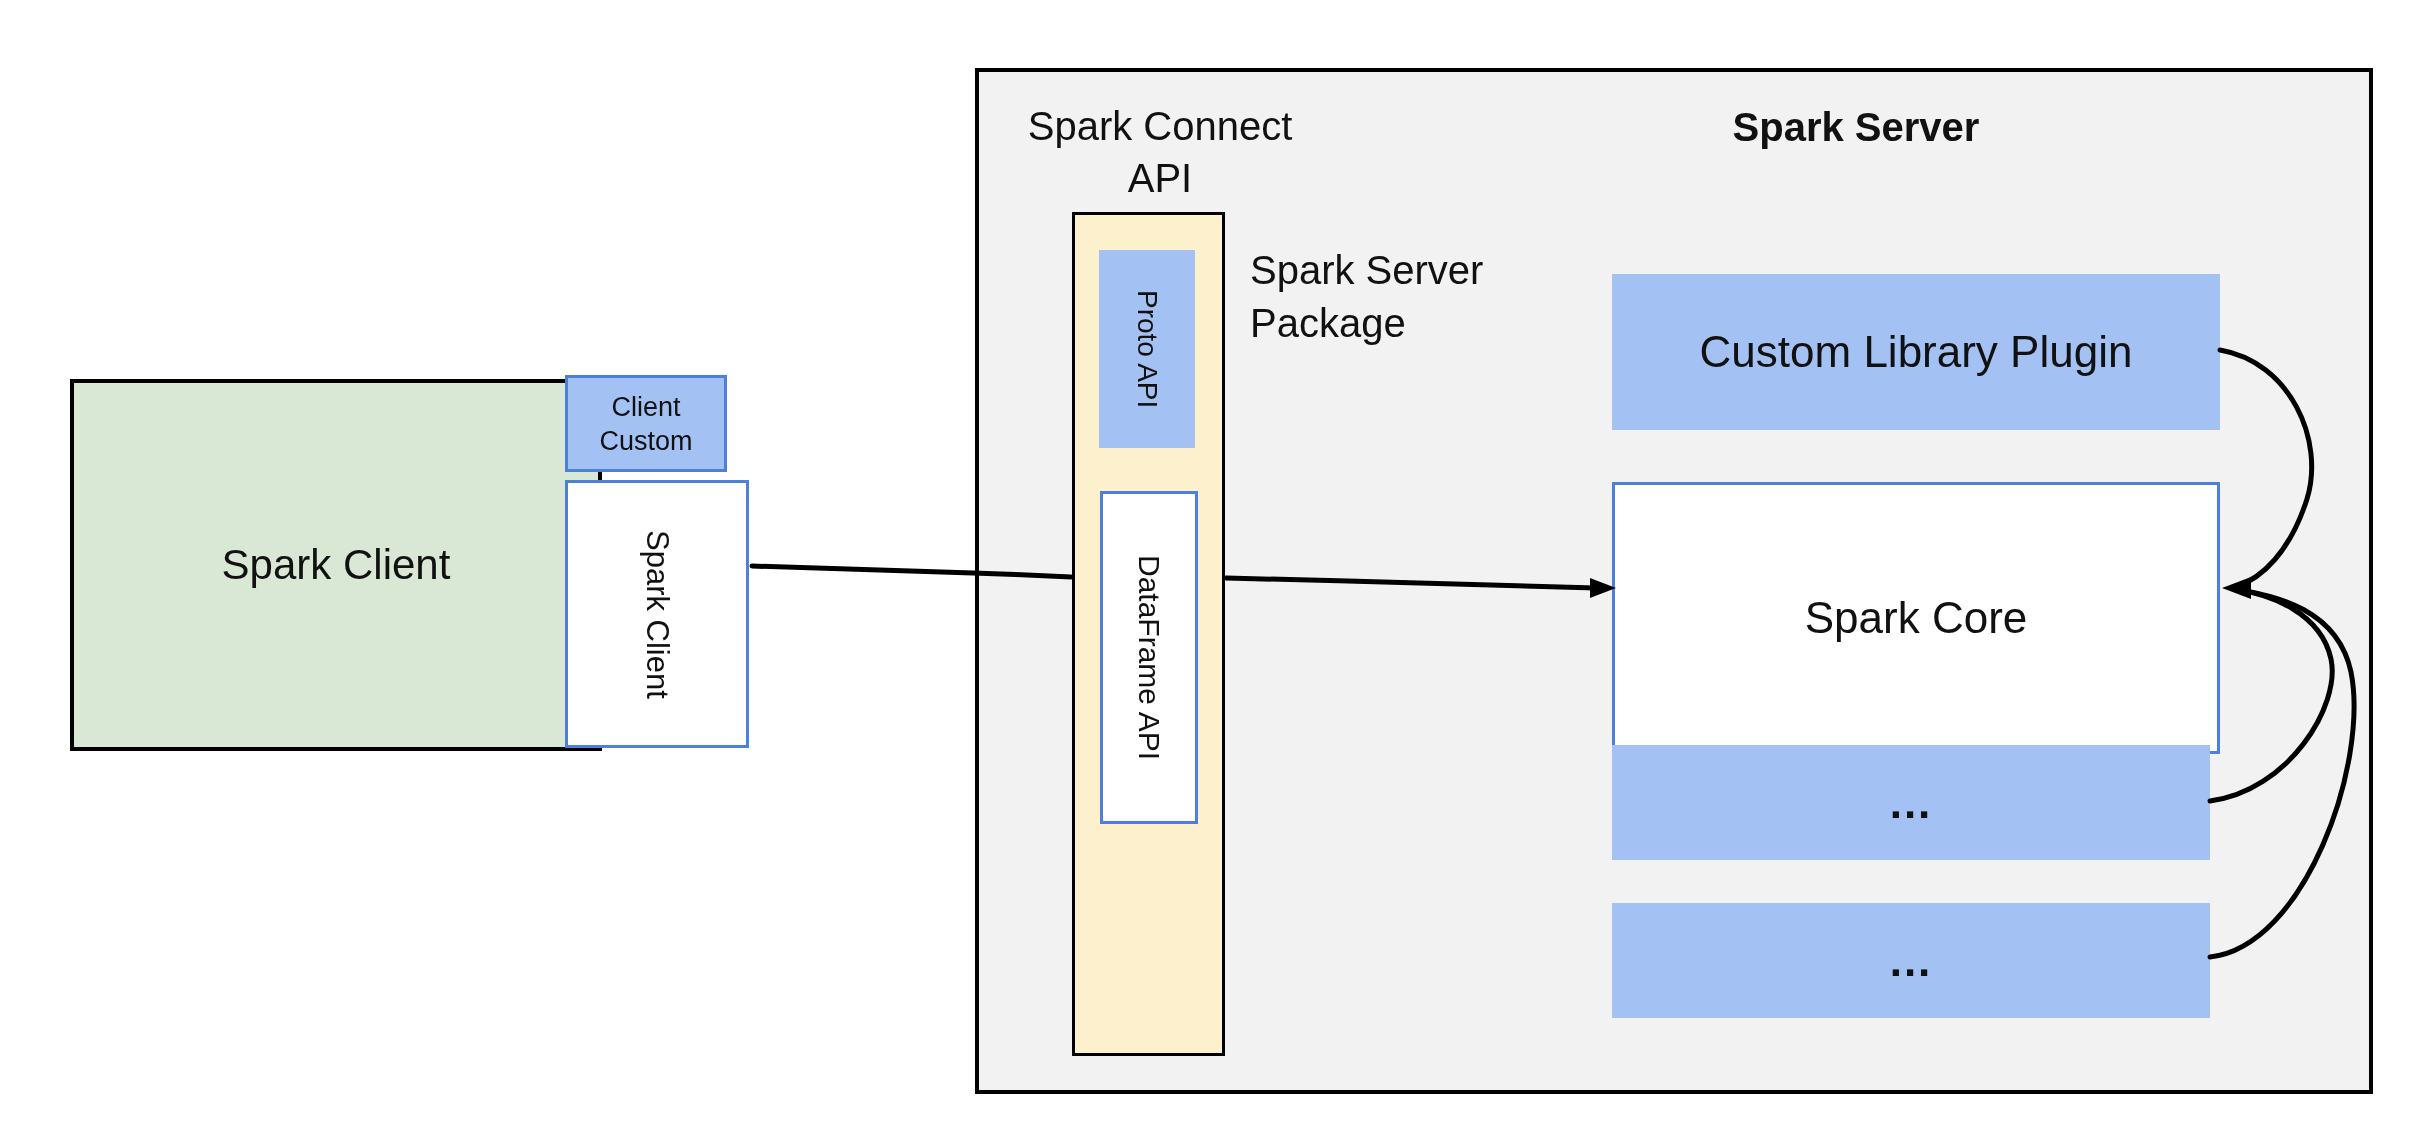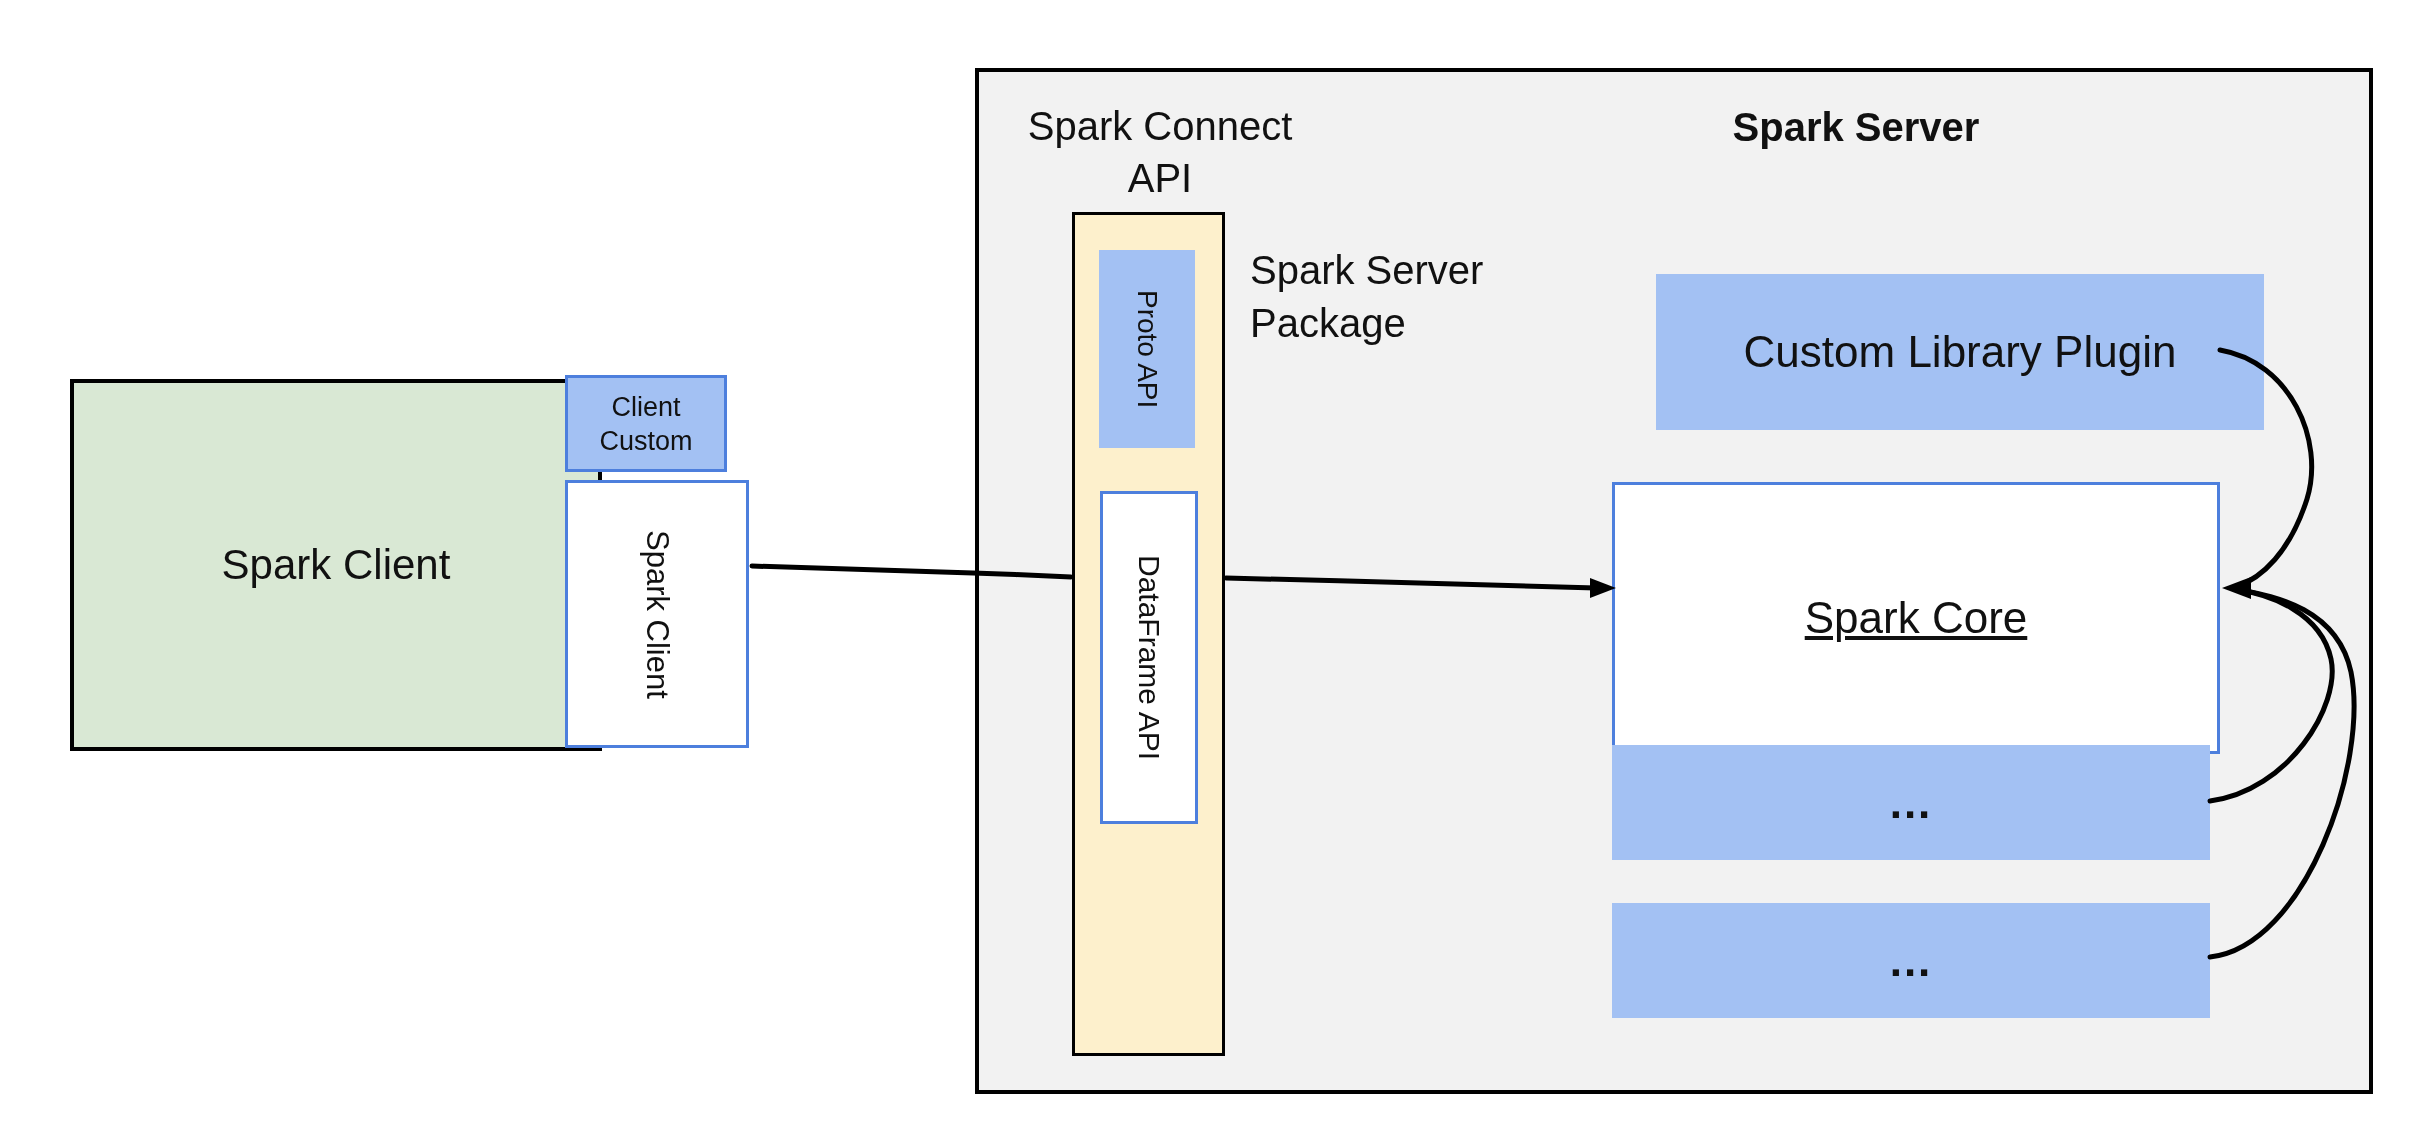--- a/index.html
+++ b/index.html
@@ -37,24 +37,24 @@
   .proto-box{left:1099px; top:250px; width:96px; height:198px; background:var(--blue-fill);}
   .proto-label{font-size:28px;}
   .df-box{left:1100px; top:491px; width:98px; height:333px;
     background:#fff; border:3px solid var(--blue-border);}
   .df-label{font-size:30px;}
   .library-label{left:1250px; top:244px; width:360px; font-size:40px; line-height:53px; text-align:left;}
 
   
   .server-title{left:1656px; top:103px; width:400px; font-size:40px; line-height:48px;
     font-weight:bold; text-align:center;}
-  .plugin-box{left:1612px; top:274px; width:608px; height:156px; background:var(--blue-fill);margin-left:44px;}
+  .plugin-box{left:1612px; top:274px; width:608px; height:156px; background:var(--blue-fill);}
   .big-label{font-size:44px;}
   .core-box{left:1612px; top:482px; width:608px; height:272px;
-    background:#fff; border:3px solid var(--blue-border);text-decoration:underline;}
+    background:#fff; border:3px solid var(--blue-border);}
   .more-box1{left:1612px; top:745px; width:598px; height:115px; background:var(--blue-fill);}
   .more-box2{left:1612px; top:903px; width:598px; height:115px; background:var(--blue-fill);}
   .more-label{font-size:44px; font-weight:bold; letter-spacing:2px;}
 
   
   #wires{position:absolute; left:0; top:0; width:2435px; height:1135px; pointer-events:none;}
   #wires path{fill:none; stroke:#000; stroke-width:5; stroke-linecap:round;}
   #wires polygon{fill:#000; stroke:none;}
 </style>
 </head>

